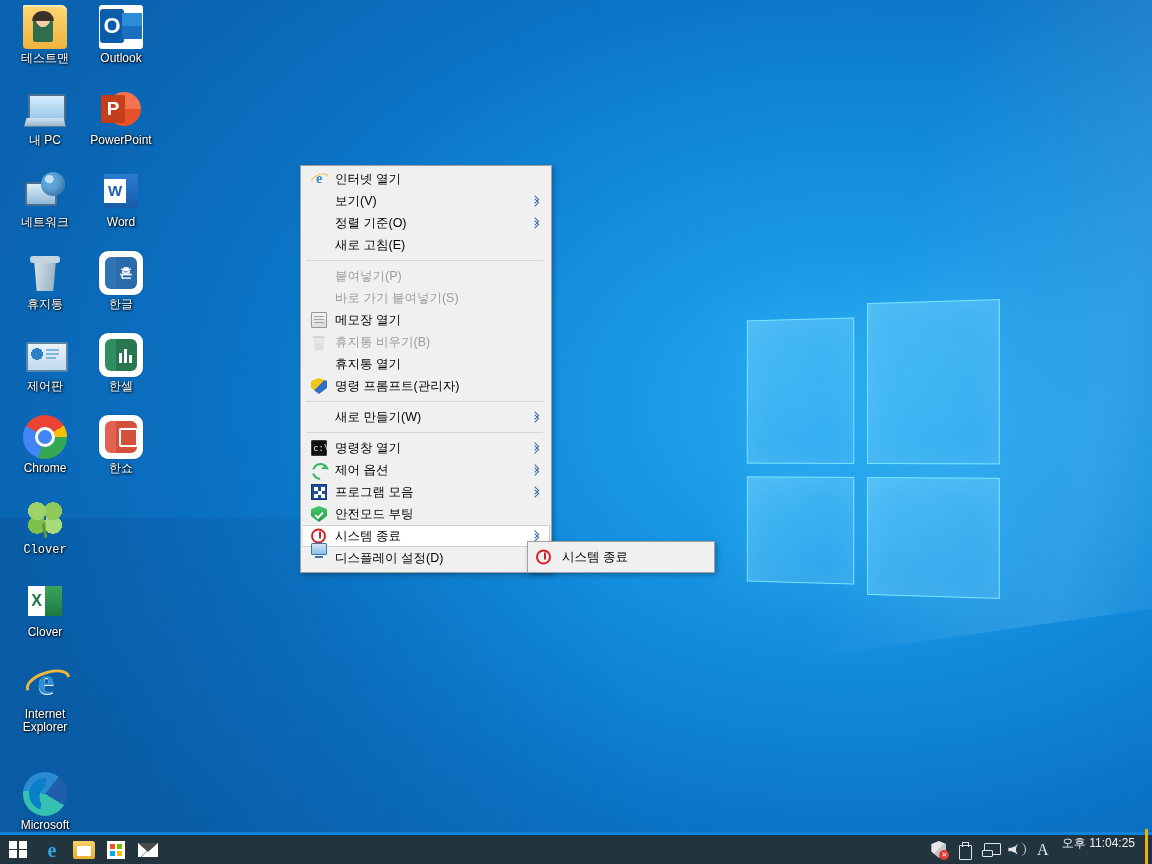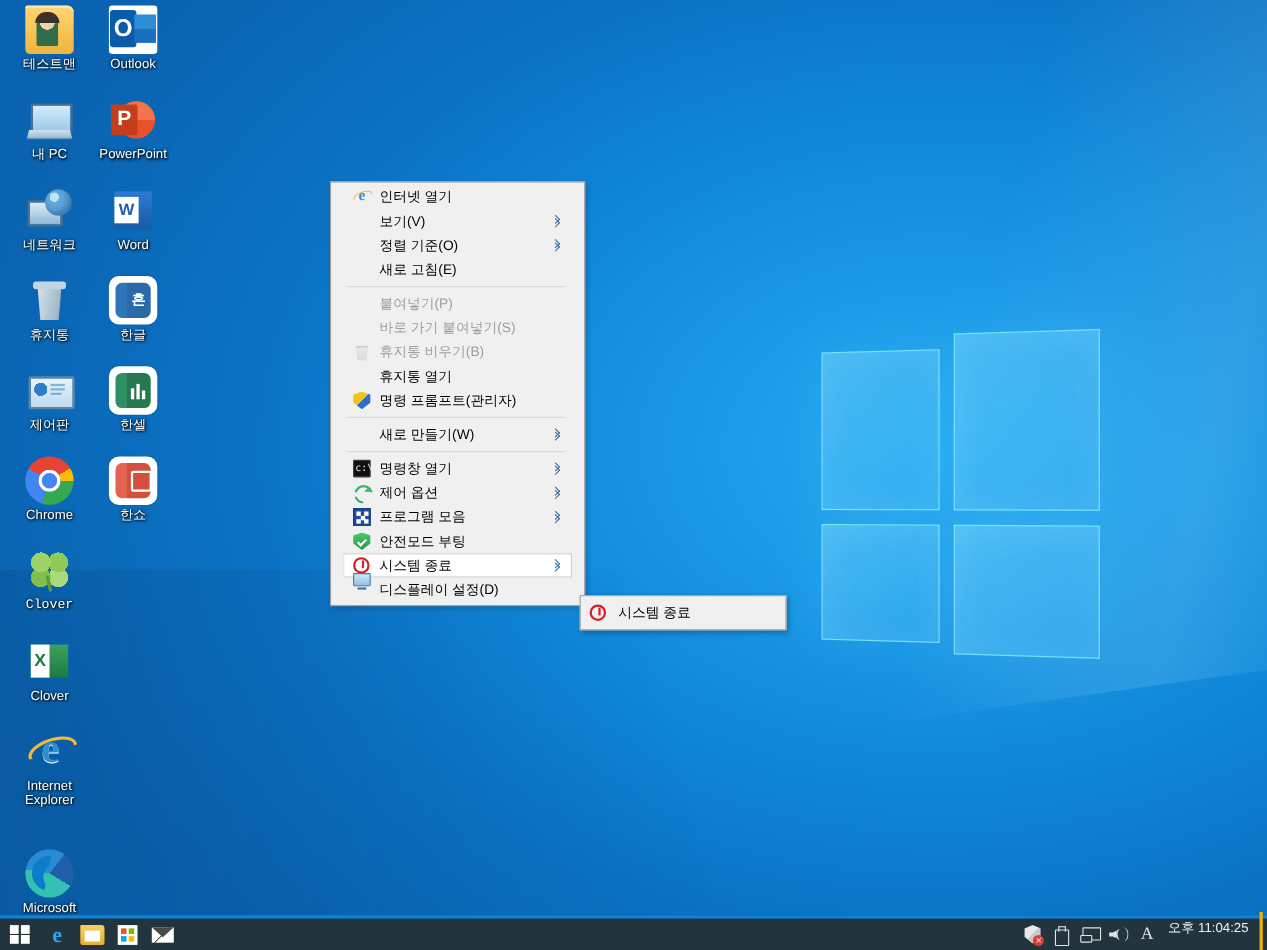--- a/index.html
+++ b/index.html
@@ -265,25 +265,25 @@
     content:""; position:absolute; left:6px; top:6px; width:32px; height:32px;
     border-radius:50%;
     background:radial-gradient(circle at 70% 60%, rgba(255,255,255,0) 40%, #0a7ec8 41%);
     clip-path:polygon(0 0,55% 0,35% 100%,0 100%);
   }
 
   
   #context-menu{
     position:absolute;
     left:300px; top:165px;
-    width:232px;
+    width:252px;
     background:#f0f0f0;
     border:1px solid #a0a0a0;
     box-shadow:2px 2px 5px rgba(0,0,0,.28);
-    padding:2px 12px 3px;
+    padding:2px 2px 3px;
     font-size:12.5px;
     color:#000;
     z-index:40;
   }
   .mi{
     position:relative;
     height:22px;
     display:flex;
     align-items:center;
     padding-left:32px;
@@ -672,20 +672,24 @@
     <div class="mi">
       <span class="txt">새로 고침(E)</span>
     </div>
     <div class="sep"></div>
     <div class="mi disabled">
       <span class="txt">붙여넣기(P)</span>
     </div>
     <div class="mi disabled">
       <span class="txt">바로 가기 붙여넣기(S)</span>
     </div>
+    <div class="mi">
+      <span class="mic mic-notepad"></span>
+      <span class="txt">메모장 열기</span>
+    </div>
     <div class="mi disabled">
       <span class="mic mic-bin"></span>
       <span class="txt">휴지통 비우기(B)</span>
     </div>
     <div class="mi">
       <span class="txt">휴지통 열기</span>
     </div>
     <div class="mi">
       <span class="mic mic-shield"></span>
       <span class="txt">명령 프롬프트(관리자)</span>

